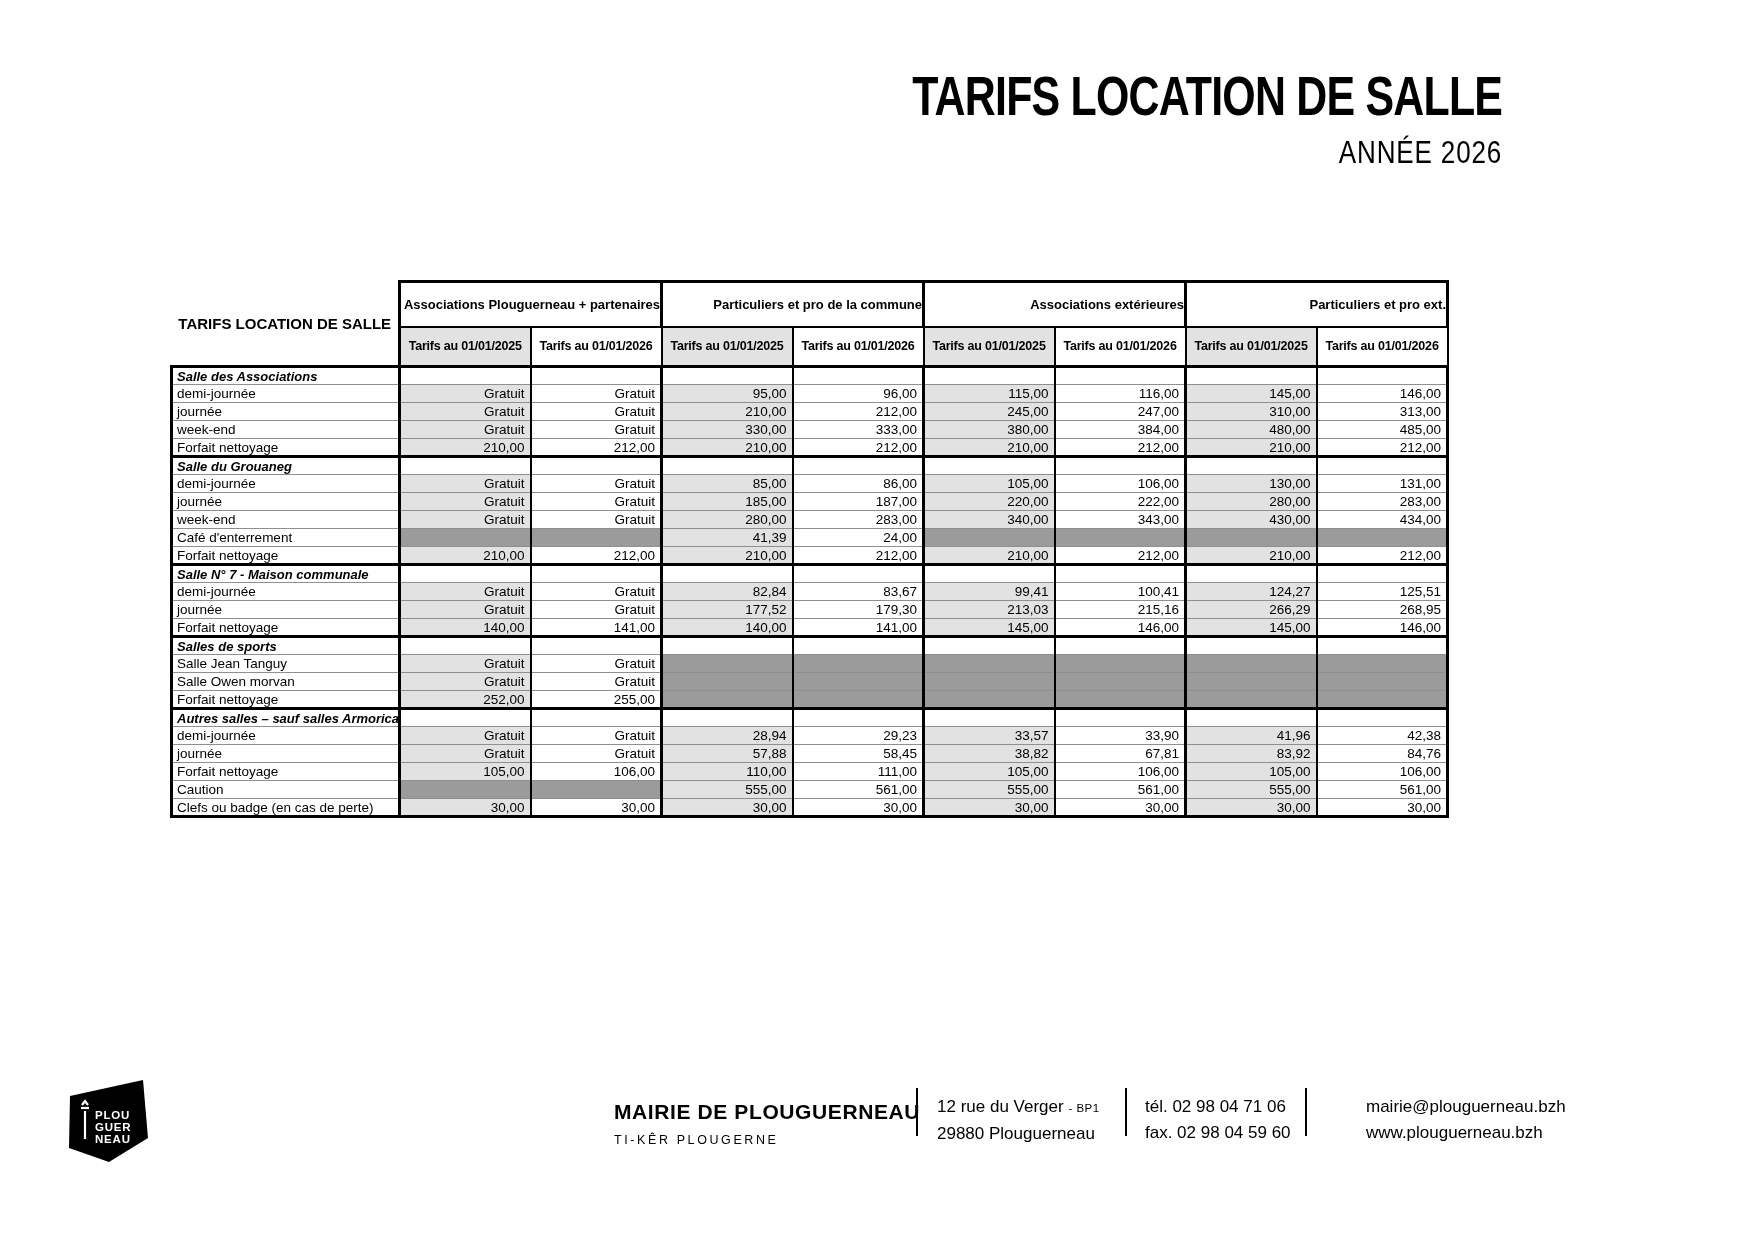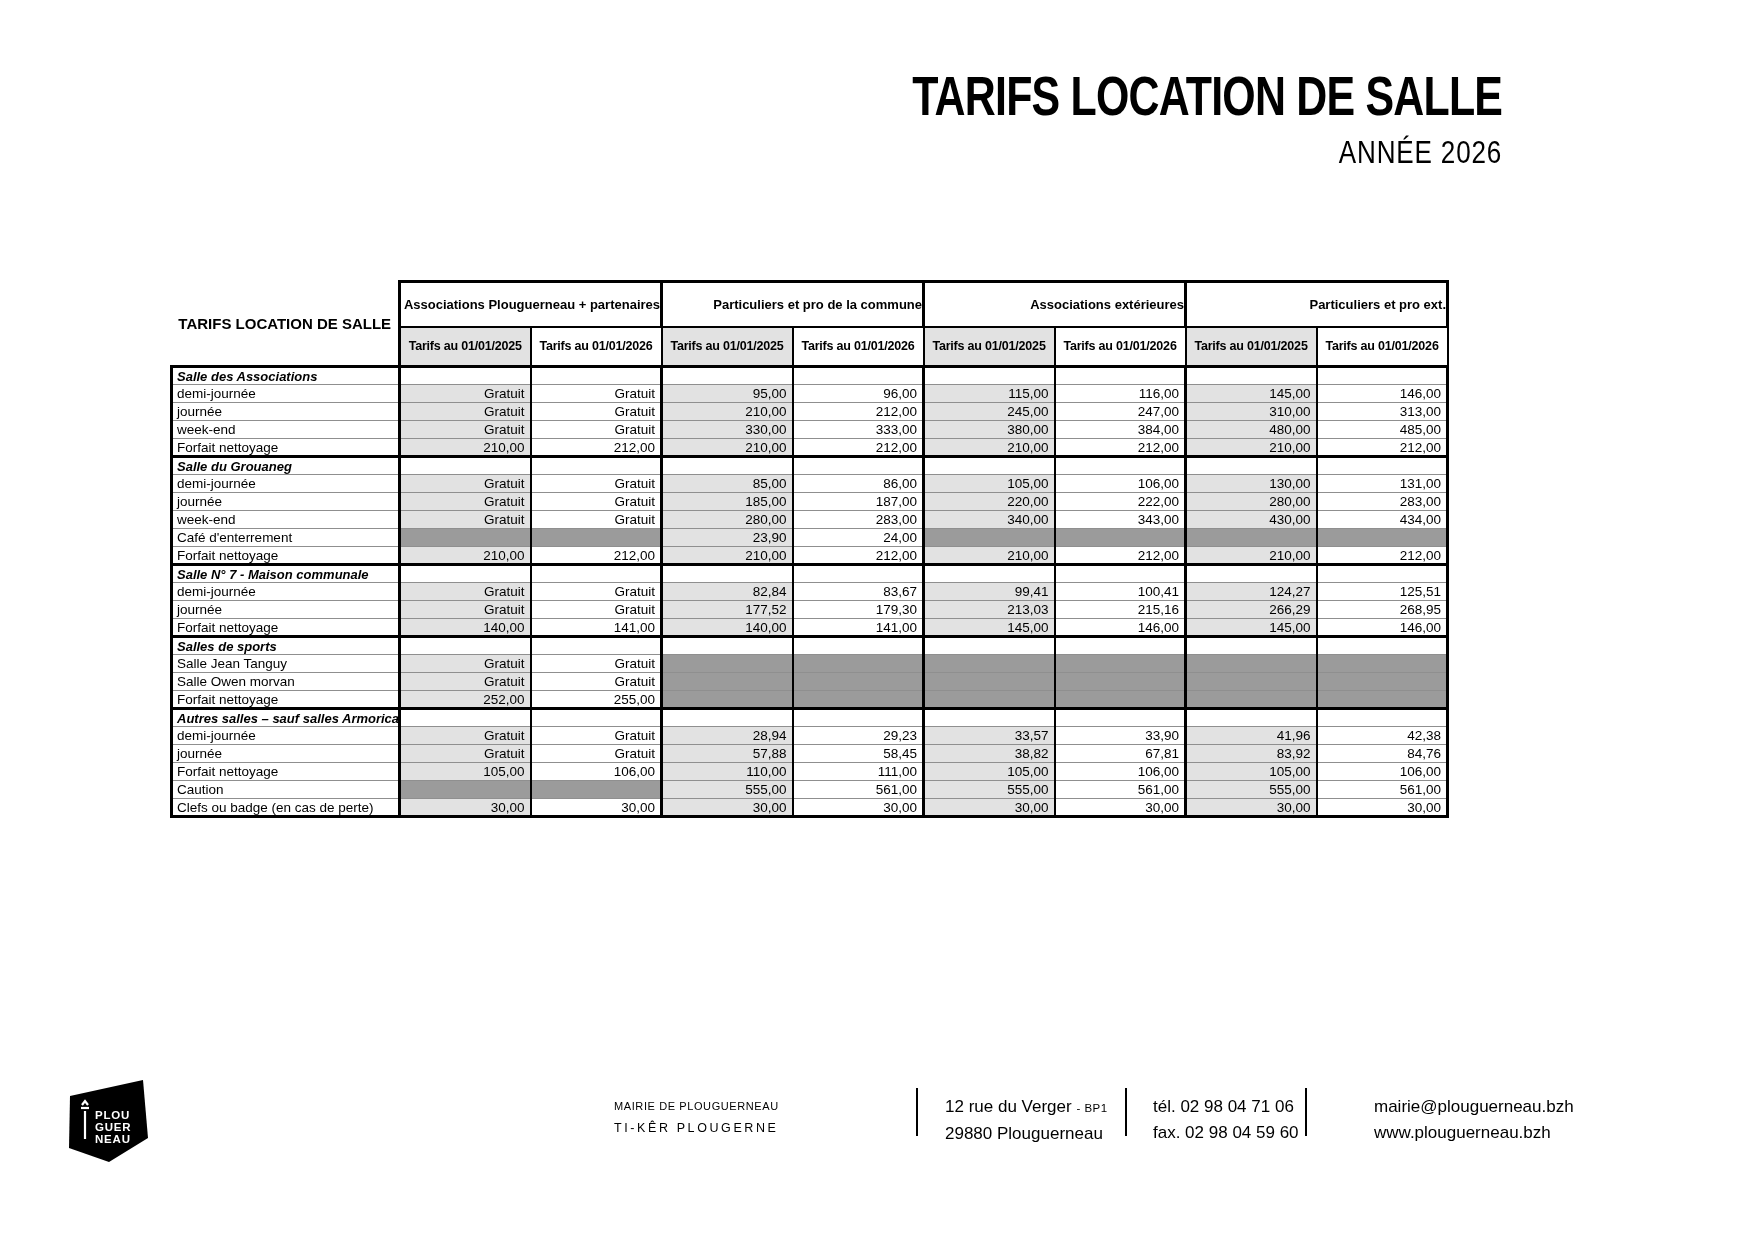--- a/index.html
+++ b/index.html
@@ -45,25 +45,25 @@
   td.dis { background:#9b9b9b; }
   tr.section-row td { border-top:3px solid #000; }
   tr.section-row td.lbl { font-weight:bold; font-style:italic; font-size:13px; }
   tr.section-row td.v { background:#fff; }
   table.tariff tbody tr:last-child td { border-bottom:3px solid #000; }
 
   
   .footer { position:absolute; left:0; top:1070px; width:1754px; height:100px; }
   .logo { position:absolute; left:63px; top:5px; }
   .org { position:absolute; left:614px; top:30px; }
-  .org-name { font-size:11px; font-weight:normal; letter-spacing:.6px; }
+  .org-name { font-size:21px; font-weight:bold; letter-spacing:.6px; }
   .org-sub  { font-size:12.5px; letter-spacing:2.6px; margin-top:9px; }
   .fdiv { position:absolute; top:18px; width:2px; height:48px; background:#000; }
   .fdiv1 { left:916px; } .fdiv2 { left:1125px; } .fdiv3 { left:1305px; }
-  .fblock { position:absolute; top:24px; font-size:17px; line-height:26px;margin-left:8px; }
+  .fblock { position:absolute; top:24px; font-size:17px; line-height:26px; }
   .fb-addr { left:937px; } .fb-tel { left:1145px; } .fb-net { left:1366px; }
   .bp1 { font-size:11.5px; letter-spacing:.5px; }
 </style>
 </head>
 <body>
 
 <div class="page">
 
   <div class="doc-header">
     <div class="doc-title">TARIFS LOCATION DE SALLE</div>
@@ -198,21 +198,21 @@
           <td class="v c26 gend">283,00</td>
           <td class="v c25 gmid">340,00</td>
           <td class="v c26 gend">343,00</td>
           <td class="v c25 gmid">430,00</td>
           <td class="v c26 gend">434,00</td>
         </tr>
         <tr>
           <td class="lbl">Café d'enterrement</td>
           <td class="v c25 gmid dis"></td>
           <td class="v c26 gend dis"></td>
-          <td class="v c25 gmid">23,90</td>
+          <td class="v c25 gmid">41,39</td>
           <td class="v c26 gend">24,00</td>
           <td class="v c25 gmid dis"></td>
           <td class="v c26 gend dis"></td>
           <td class="v c25 gmid dis"></td>
           <td class="v c26 gend dis"></td>
         </tr>
         <tr>
           <td class="lbl">Forfait nettoyage</td>
           <td class="v c25 gmid">210,00</td>
           <td class="v c26 gend">212,00</td>

